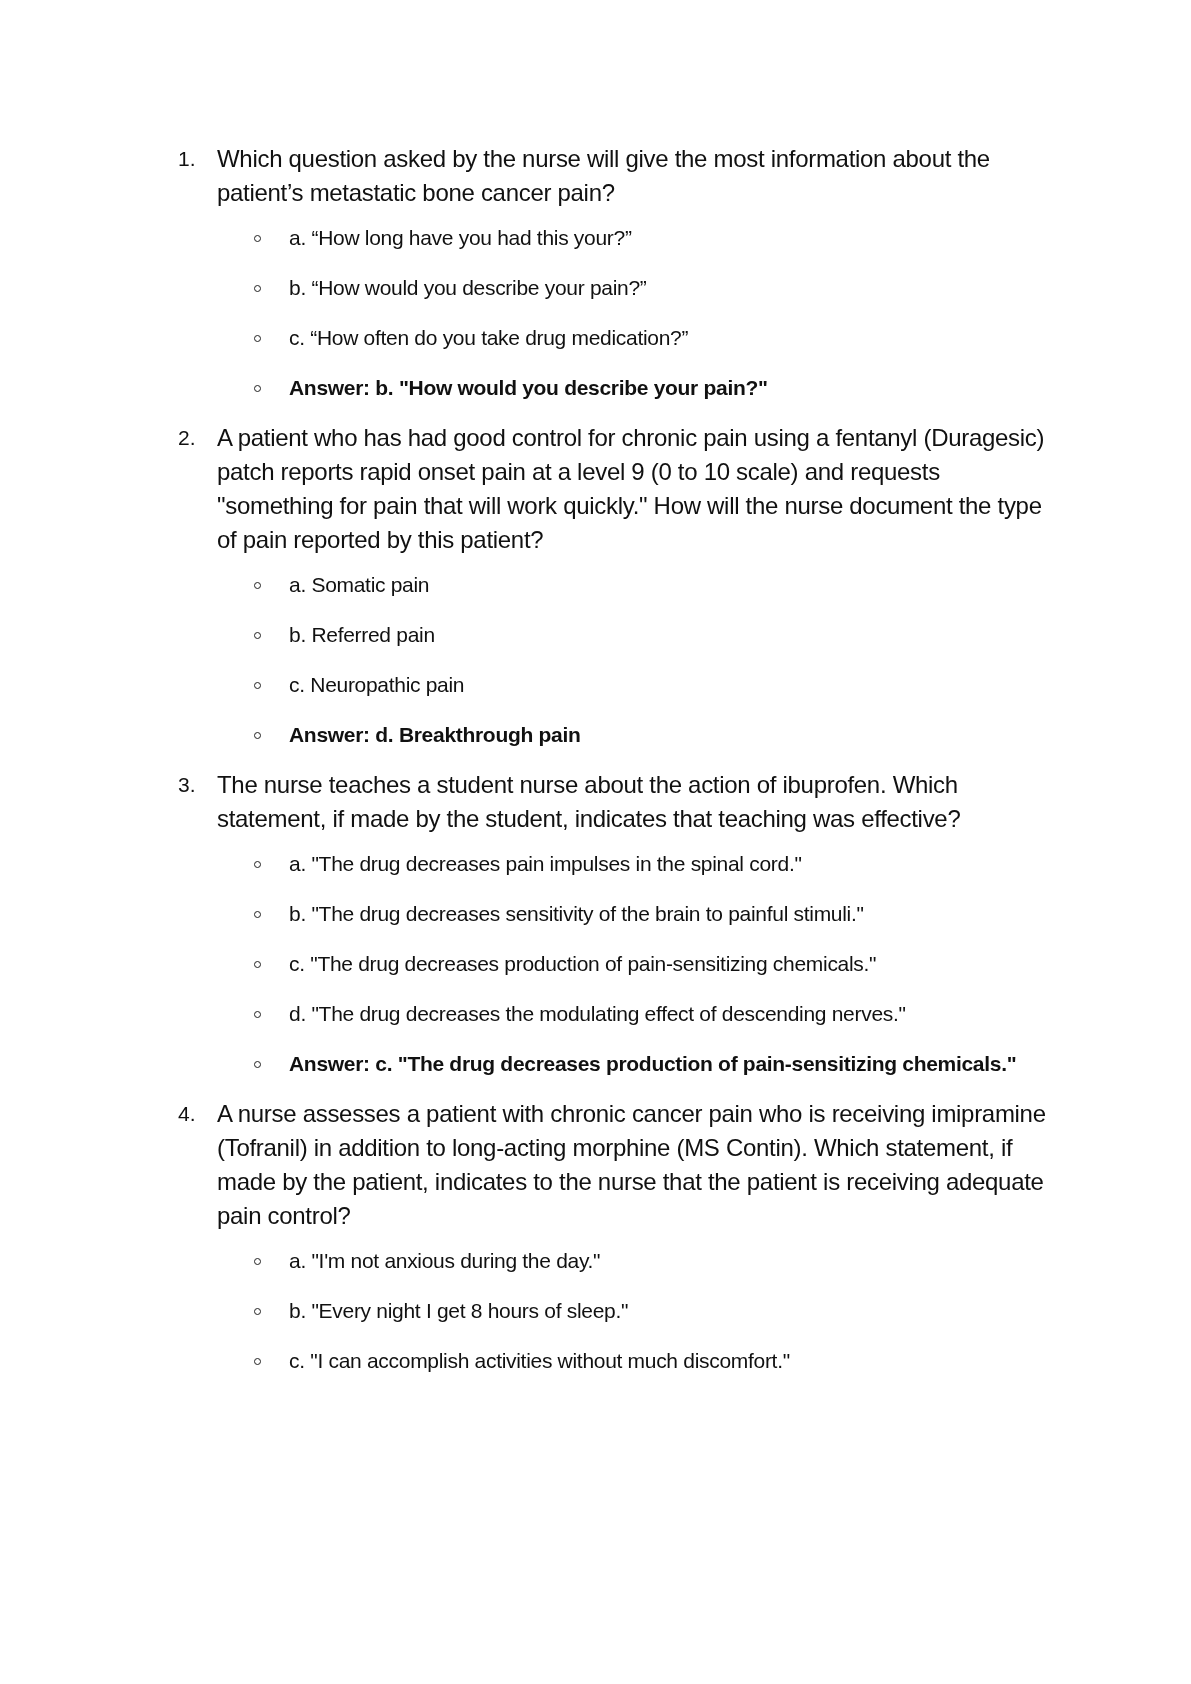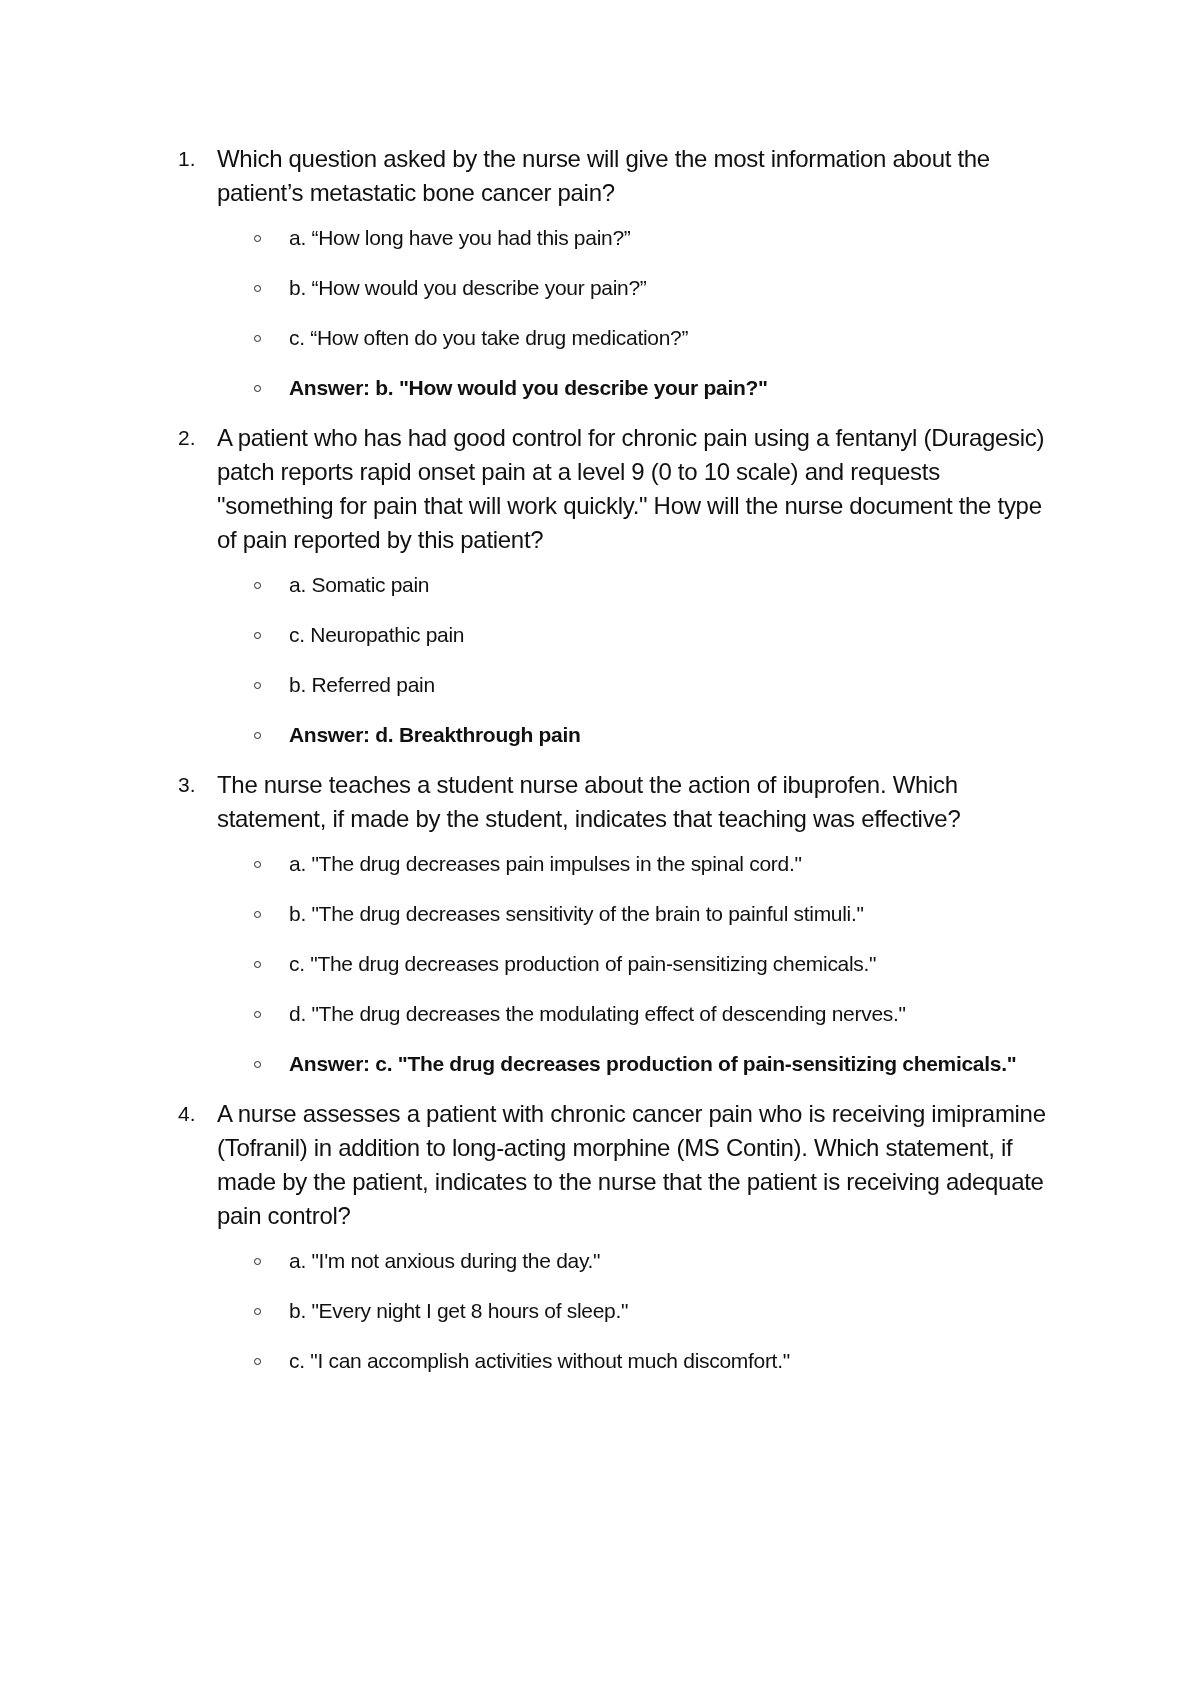--- a/index.html
+++ b/index.html
@@ -86,21 +86,21 @@
 
 <div class="page">
   <ol class="qlist">
 
     <li class="question">
       <span class="qnum">1.</span>
       <div class="qtext">Which question asked by the nurse will give the most information about the patient’s metastatic bone cancer pain?</div>
       <ul class="options">
         <li class="option">
           <span class="bullet"></span>
-          <span class="otext">a. “How long have you had this pain?”</span>
+          <span class="otext">a. “How long have you had this your?”</span>
         </li>
         <li class="option">
           <span class="bullet"></span>
           <span class="otext">b. “How would you describe your pain?”</span>
         </li>
         <li class="option">
           <span class="bullet"></span>
           <span class="otext">c. “How often do you take drug medication?”</span>
         </li>
         <li class="option answer">
@@ -113,25 +113,25 @@
     <li class="question">
       <span class="qnum">2.</span>
       <div class="qtext">A patient who has had good control for chronic pain using a fentanyl (Duragesic) patch reports rapid onset pain at a level 9 (0 to 10 scale) and requests "something for pain that will work quickly." How will the nurse document the type of pain reported by this patient?</div>
       <ul class="options">
         <li class="option">
           <span class="bullet"></span>
           <span class="otext">a. Somatic pain</span>
         </li>
         <li class="option">
           <span class="bullet"></span>
-          <span class="otext">c. Neuropathic pain</span>
+          <span class="otext">b. Referred pain</span>
         </li>
         <li class="option">
           <span class="bullet"></span>
-          <span class="otext">b. Referred pain</span>
+          <span class="otext">c. Neuropathic pain</span>
         </li>
         <li class="option answer">
           <span class="bullet"></span>
           <span class="otext">Answer: d. Breakthrough pain</span>
         </li>
       </ul>
     </li>
 
     <li class="question">
       <span class="qnum">3.</span>

